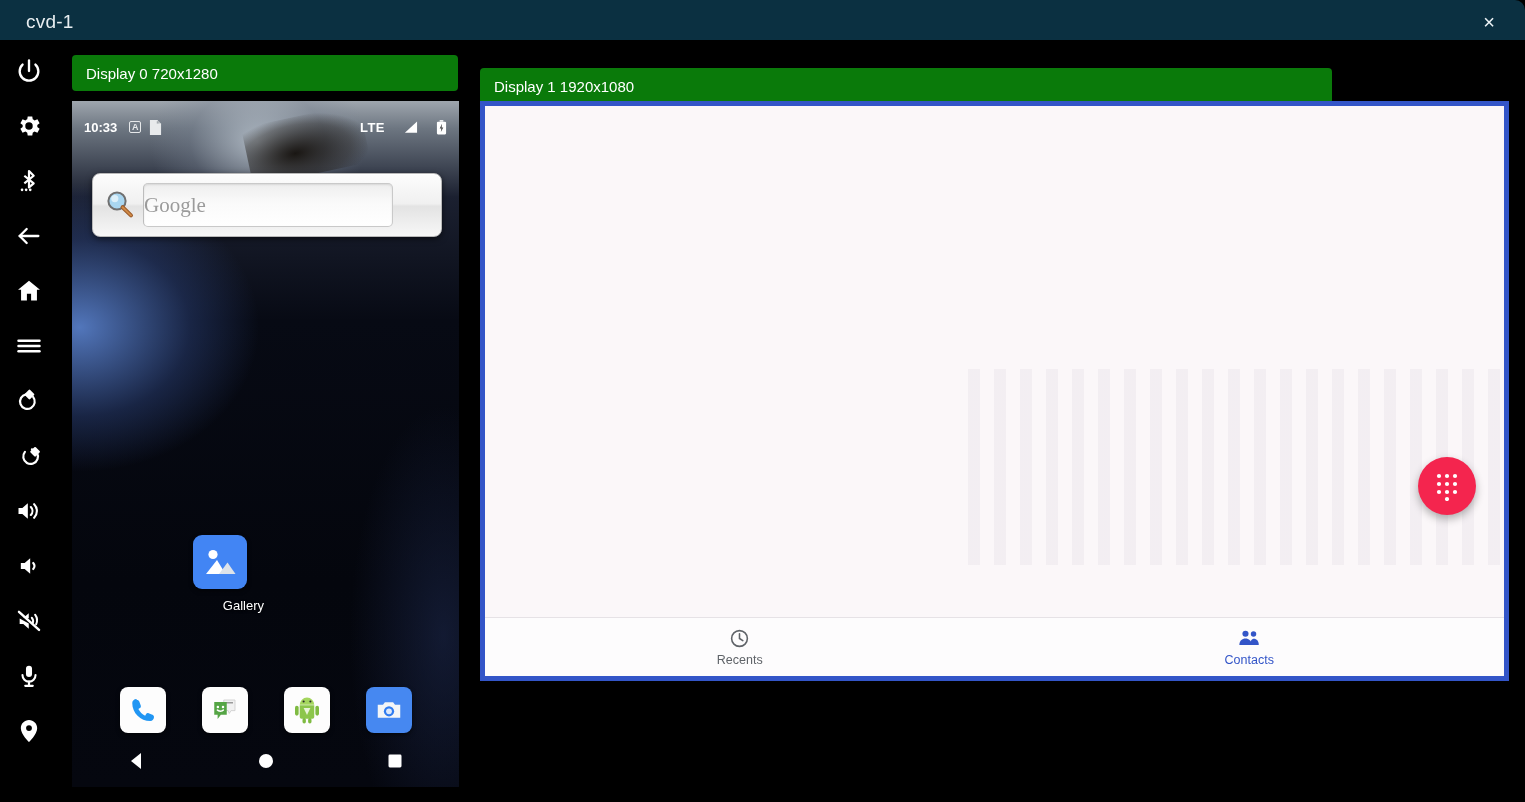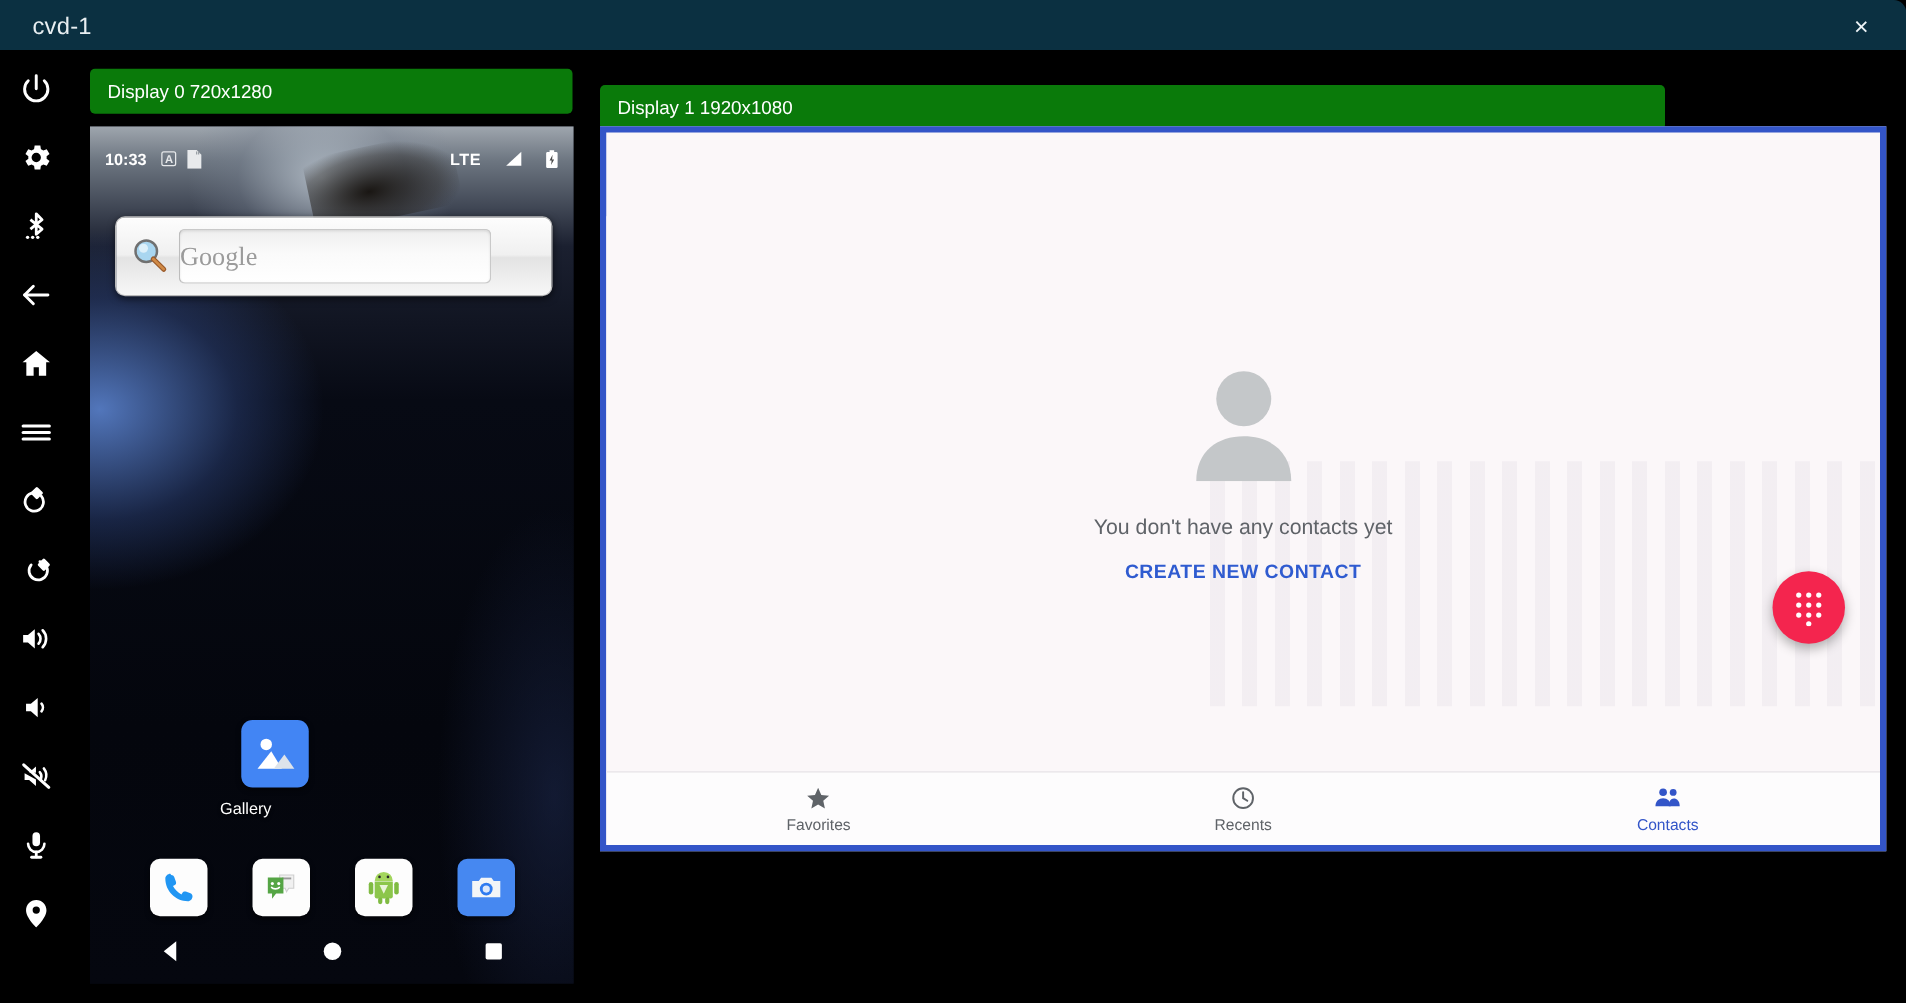--- a/index.html
+++ b/index.html
@@ -105,21 +105,21 @@
     display:flex;align-items:center;
     box-shadow:inset 0 1px 2px rgba(0,0,0,.10);
   }
   #gsearch .field span{
     color:#9b9b9b;font-size:21px;
     font-family:"Liberation Serif", serif;
   }
 
   
   .app{
-    position:absolute;width:88px;text-align:left;margin-top:41px;
+    position:absolute;width:88px;text-align:right;
   }
   .app .tile{
     width:54px;height:54px;margin:0 auto;border-radius:9px;
     display:flex;align-items:center;justify-content:center;
     box-shadow:0 2px 4px rgba(0,0,0,.5);
   }
   .app .lbl{
     margin-top:9px;color:#fff;font-size:13px;
     text-shadow:0 1px 3px rgba(0,0,0,.9);
   }
@@ -435,53 +435,39 @@
     </div>
   </div>
 </div>
 
 <div id="d1">
 
 
   <div id="d1-body">
     <div id="d1-stripes"></div>
 
-    <div id="empty">
-      <svg width="96" height="92" viewBox="0 0 96 92">
-        <circle cx="48" cy="26" r="22" fill="#c4c7c9"></circle>
-        <path d="M10 92 C10 68 27 56 48 56 C69 56 86 68 86 92 Z" fill="#c4c7c9"></path>
-      </svg>
-      <div class="msg">You don't have any contacts yet</div>
-      <div><span class="cta">CREATE NEW CONTACT</span></div>
-    </div>
 
     <div id="fab">
       <svg width="26" height="30" viewBox="0 0 26 30" fill="#fff">
         <circle cx="5" cy="5" r="2.1"></circle>
           <circle cx="13" cy="5" r="2.1"></circle>
           <circle cx="21" cy="5" r="2.1"></circle>
         <circle cx="5" cy="13" r="2.1"></circle>
           <circle cx="13" cy="13" r="2.1"></circle>
           <circle cx="21" cy="13" r="2.1"></circle>
         <circle cx="5" cy="21" r="2.1"></circle>
           <circle cx="13" cy="21" r="2.1"></circle>
           <circle cx="21" cy="21" r="2.1"></circle>
         <circle cx="13" cy="28" r="2.1"></circle>
       </svg>
     </div>
   </div>
 
   <div id="d1-bottomnav">
     <div class="bn-item">
-      <svg width="21" height="21" viewBox="0 0 24 24" fill="#5f6368">
-        <path d="M12 2.6 L14.9 9.1 L22 9.8 L16.7 14.5 L18.2 21.4 L12 17.8 L5.8 21.4 L7.3 14.5 L2 9.8 L9.1 9.1 Z"></path>
-      </svg>
-      <span class="bn-lbl">Favorites</span>
-    </div>
-    <div class="bn-item">
       <svg width="21" height="21" viewBox="0 0 24 24" fill="none" stroke="#5f6368" stroke-width="1.8" stroke-linecap="round">
         <circle cx="12" cy="12" r="9"></circle>
           <path d="M12 6.6 V12 L15.8 14.4"></path>
       </svg>
       <span class="bn-lbl">Recents</span>
     </div>
     <div class="bn-item active">
       <svg width="23" height="21" viewBox="0 0 26 24" fill="#3355c8">
         <circle cx="8.4" cy="6.6" r="3.5"></circle>
         <circle cx="17.6" cy="6.8" r="3.1"></circle>

